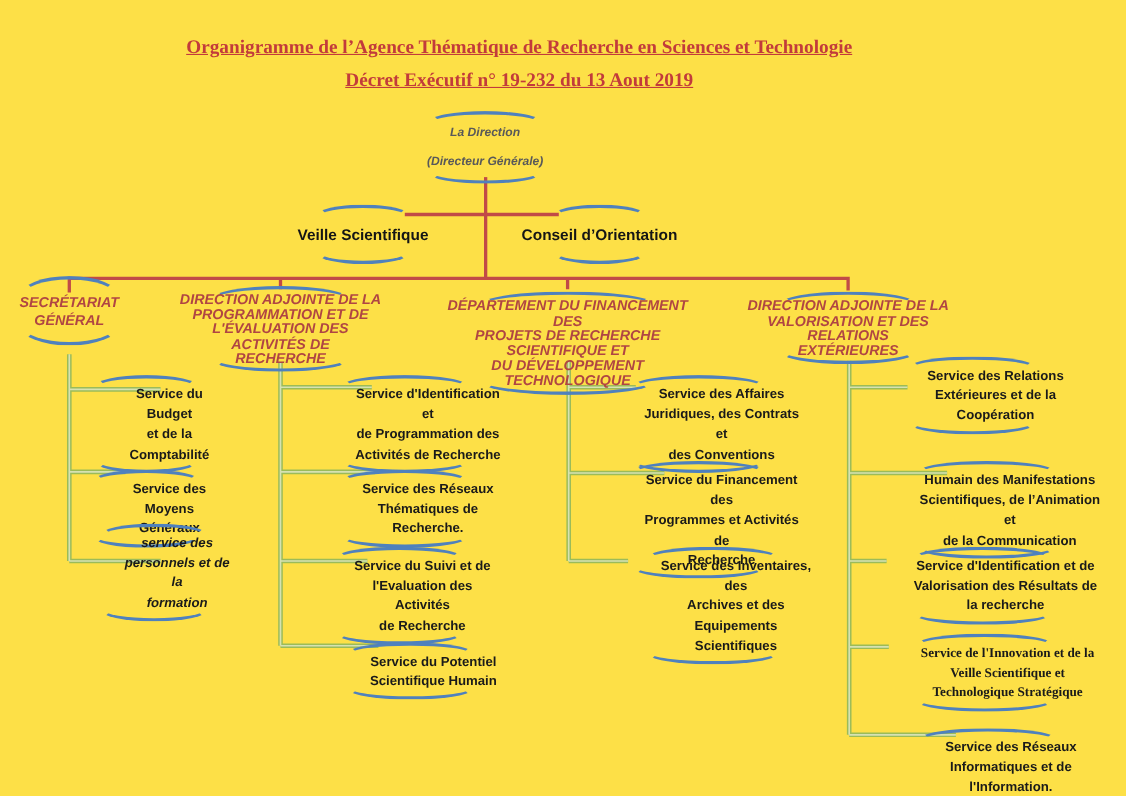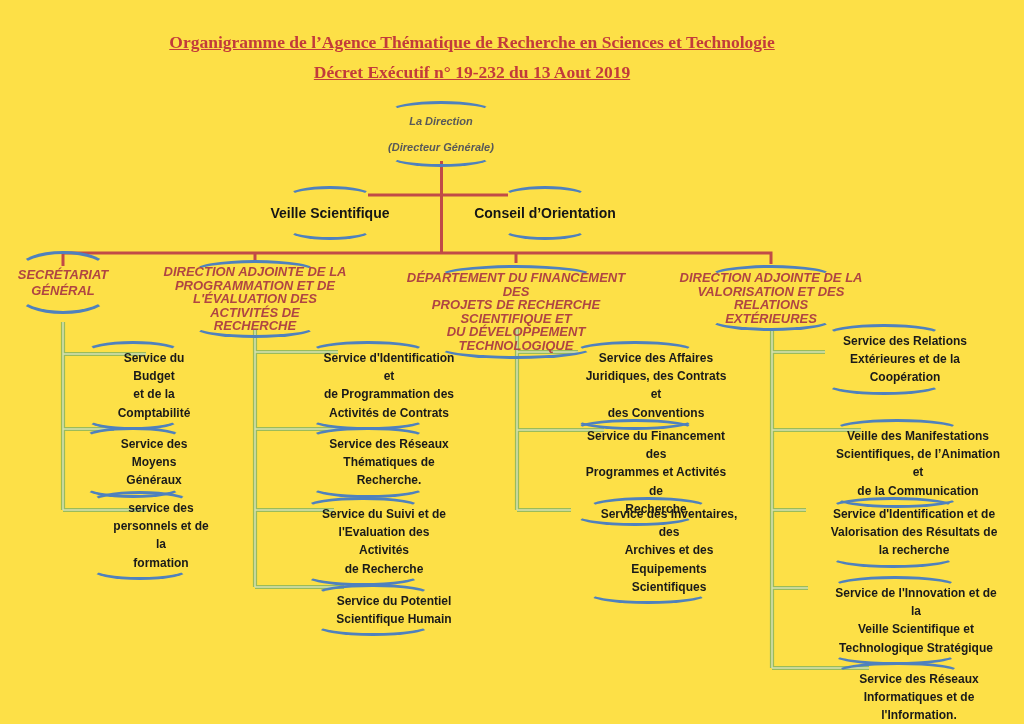--- a/index.html
+++ b/index.html
@@ -112,33 +112,33 @@
 et de la
 Comptabilité</div>
     <i class="arc bottom"></i>
   </div>
   <div class="node svc" style="left:63px;top:435px;width:140px;--aw:92px;">
     <i class="arc top"></i>
     <div class="txt">Service des Moyens
 Généraux</div>
     <i class="arc bottom"></i>
   </div>
-  <div class="node svc" style="left:70px;top:499px;width:140px;--aw:92px;">
+  <div class="node svc" style="left:70px;top:484px;width:140px;font-style:italic;--aw:92px;">
     <i class="arc top"></i>
     <div class="txt">service des
 personnels et de la
 formation</div>
     <i class="arc bottom"></i>
   </div>
 
   <div class="node svc" style="left:278px;top:349px;width:180px;--aw:110px;">
     <i class="arc top"></i>
     <div class="txt">Service d'Identification et
 de Programmation des
-Activités de Contrats</div>
+Activités de Recherche</div>
     <i class="arc bottom"></i>
   </div>
   <div class="node svc" style="left:278px;top:435px;width:180px;--aw:110px;">
     <i class="arc top"></i>
     <div class="txt">Service des Réseaux
 Thématiques de Recherche.</div>
     <i class="arc bottom"></i>
   </div>
   <div class="node svc" style="left:273px;top:505px;width:180px;--aw:110px;">
     <i class="arc top"></i>
@@ -178,33 +178,33 @@
 
   <div class="node svc" style="left:789px;top:332px;width:190px;--aw:110px;">
     <i class="arc top"></i>
     <div class="txt">Service des Relations
 Extérieures et de la
 Coopération</div>
     <i class="arc bottom"></i>
   </div>
   <div class="node svc" style="left:787px;top:427px;width:220px;--aw:120px;">
     <i class="arc top"></i>
-    <div class="txt">Veille des Manifestations
+    <div class="txt">Humain des Manifestations
 Scientifiques, de l’Animation et
 de la Communication</div>
     <i class="arc bottom"></i>
   </div>
   <div class="node svc" style="left:787px;top:505px;width:212px;--aw:120px;">
     <i class="arc top"></i>
     <div class="txt">Service d'Identification et de
 Valorisation des Résultats de
 la recherche</div>
     <i class="arc bottom"></i>
   </div>
-  <div class="node svc" style="left:787px;top:584px;width:216px;--aw:120px;">
+  <div class="node svc" style="left:787px;top:584px;width:216px;font-family:Liberation Serif, serif;--aw:120px;">
     <i class="arc top"></i>
     <div class="txt">Service de l'Innovation et de la
 Veille Scientifique et
 Technologique Stratégique</div>
     <i class="arc bottom"></i>
   </div>
   <div class="node svc" style="left:787px;top:670px;width:222px;--aw:120px;">
     <i class="arc top"></i>
     <div class="txt">Service des Réseaux
 Informatiques et de l'Information.</div>

